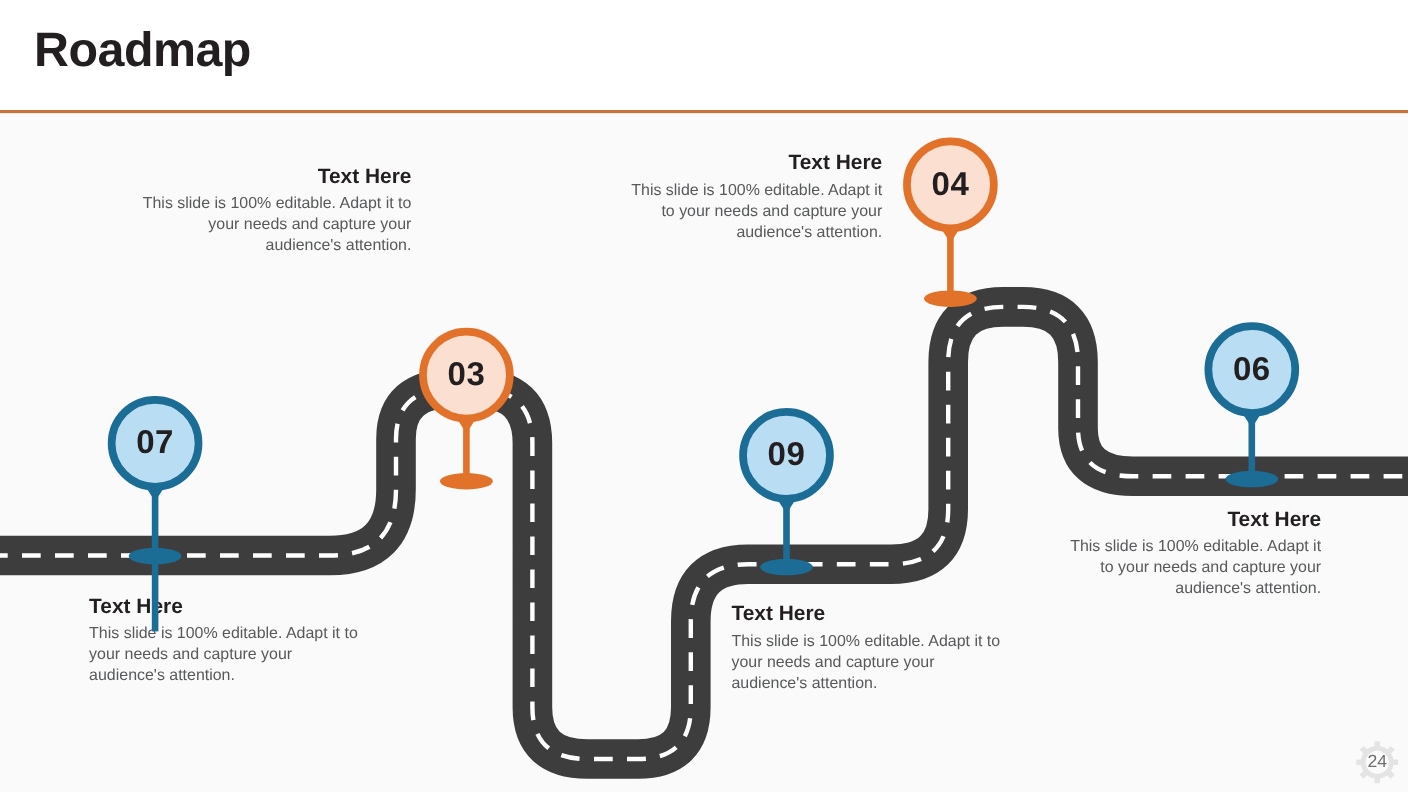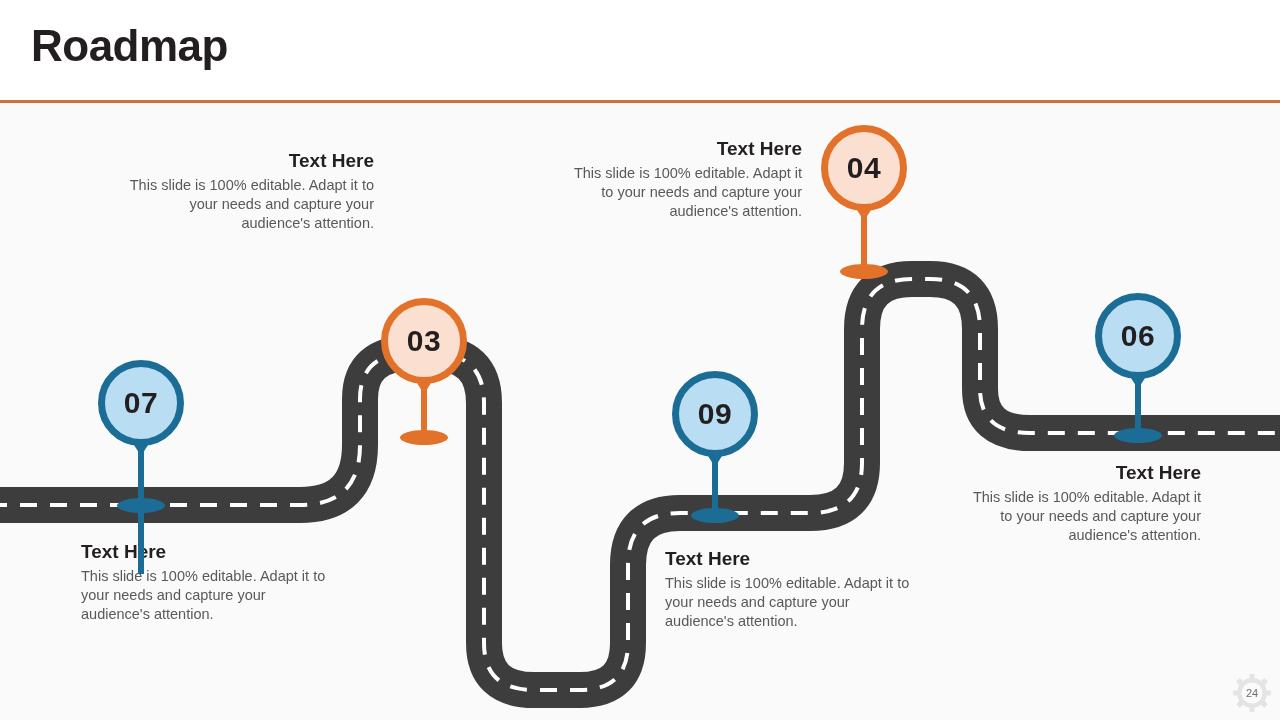--- a/index.html
+++ b/index.html
@@ -96,21 +96,21 @@
   .txt.left  { text-align:left; }
   
   .pagenum {
     position:absolute; right:6px; bottom:7px;
     width:44px; height:40px;
     display:flex; align-items:center; justify-content:center;
   }
   .pagenum svg { position:absolute; left:0; top:0; }
   .pagenum-label {
     position:relative;
-    font-size:11px; color:#6d6e71; line-height:12px;
+    font-size:16px; color:#6d6e71; line-height:12px;
   }
 </style>
 </head>
 <body>
 
 <div class="slide">
 
   <div class="header">
     <div class="page-title">Roadmap</div>
   </div>

